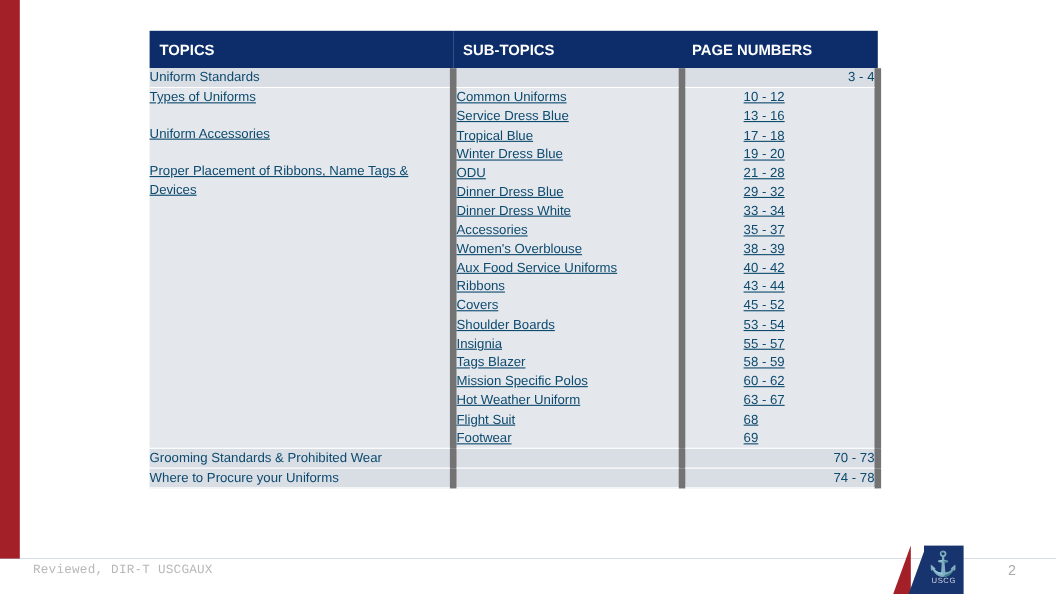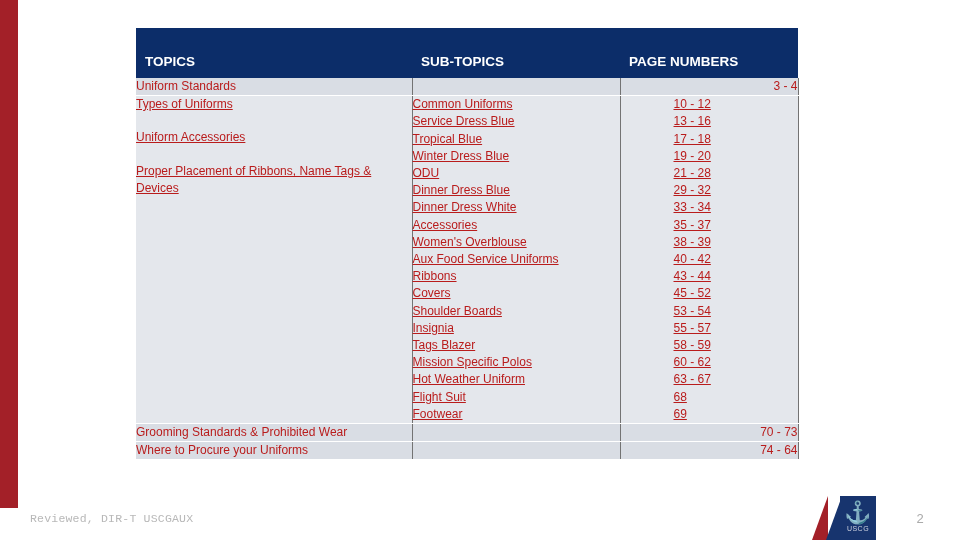--- a/index.html
+++ b/index.html
@@ -129,32 +129,32 @@
   table.matrix col.c1 { width: 276px; }
   table.matrix col.c2 { width: 208px; }
   table.matrix col.c3 { width: 178px; }
 
   table.matrix th {
     background: #0c2d69;
     color: #ffffff;
     font-size: 13.5px;
     font-weight: bold;
     text-align: left;
-    padding: 24px 0 8px 9px;
+    padding: 8px 0 8px 9px;
     border: none;
     height: 18px;
     vertical-align: middle;
   }
   table.matrix td {
     font-size: 12px;
-    color: #b91c1c;
+    color: #0c4a6e;
     padding: 0;
     vertical-align: top;
     border-bottom: 1px solid #ffffff;
-    border-right: 1px solid #737373;
+    border-right: 6px solid #737373;
   }
   td.shade { background: #d9dde4; }
   td.shade-light { background: #e4e7ec; text-decoration: underline; }
   td.topic {
     padding: 7px 6px 7px 9px;
     line-height: 17px;
   }
   td.sub {
     padding: 7px 6px 7px 9px;
     line-height: 17.2px;
@@ -269,18 +269,18 @@
       </tr>
 
       <tr>
         <td class="shade topic">Grooming Standards &amp; Prohibited Wear</td>
         <td class="shade sub"></td>
         <td class="shade pages">70 - 73</td>
       </tr>
       <tr>
         <td class="shade topic">Where to Procure your Uniforms</td>
         <td class="shade sub"></td>
-        <td class="shade pages">74 - 64</td>
+        <td class="shade pages">74 - 78</td>
       </tr>
     </tbody>
   </table>
 
 </div>
 
 </body></html>

